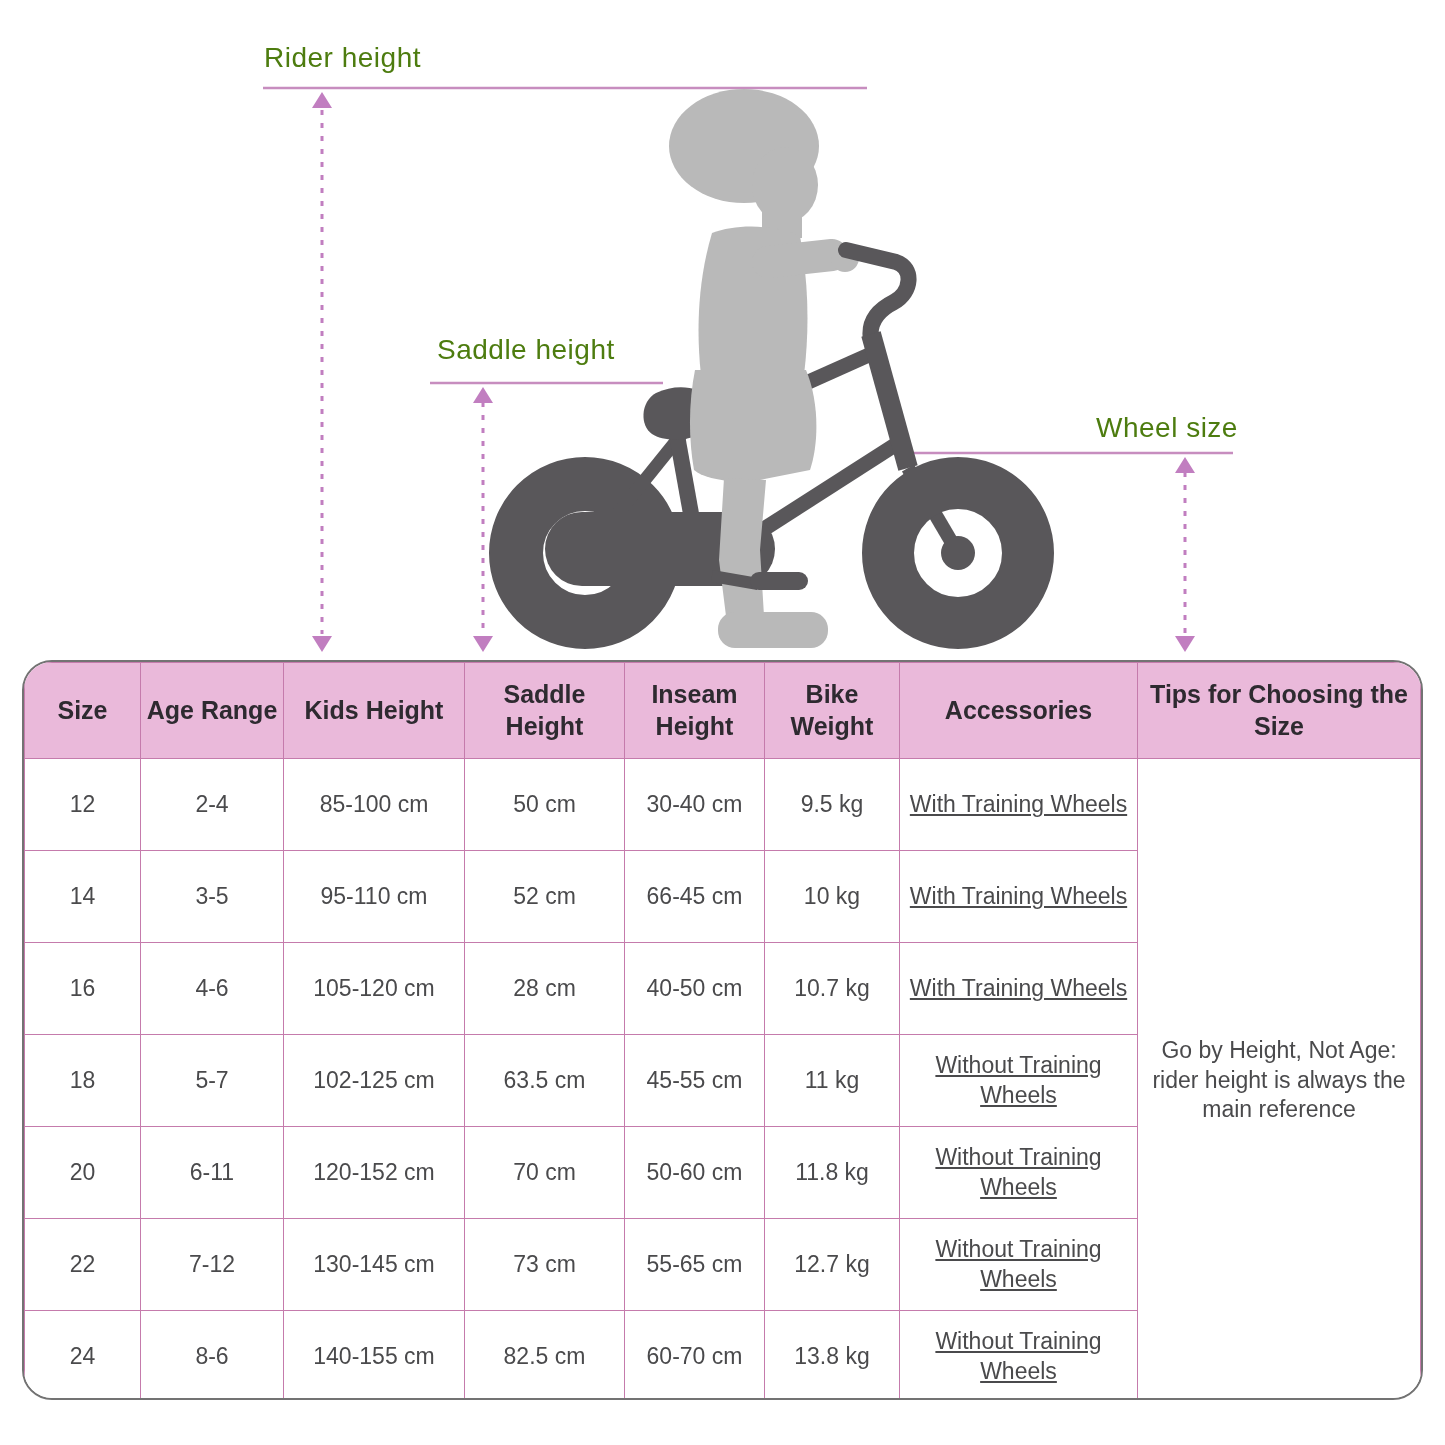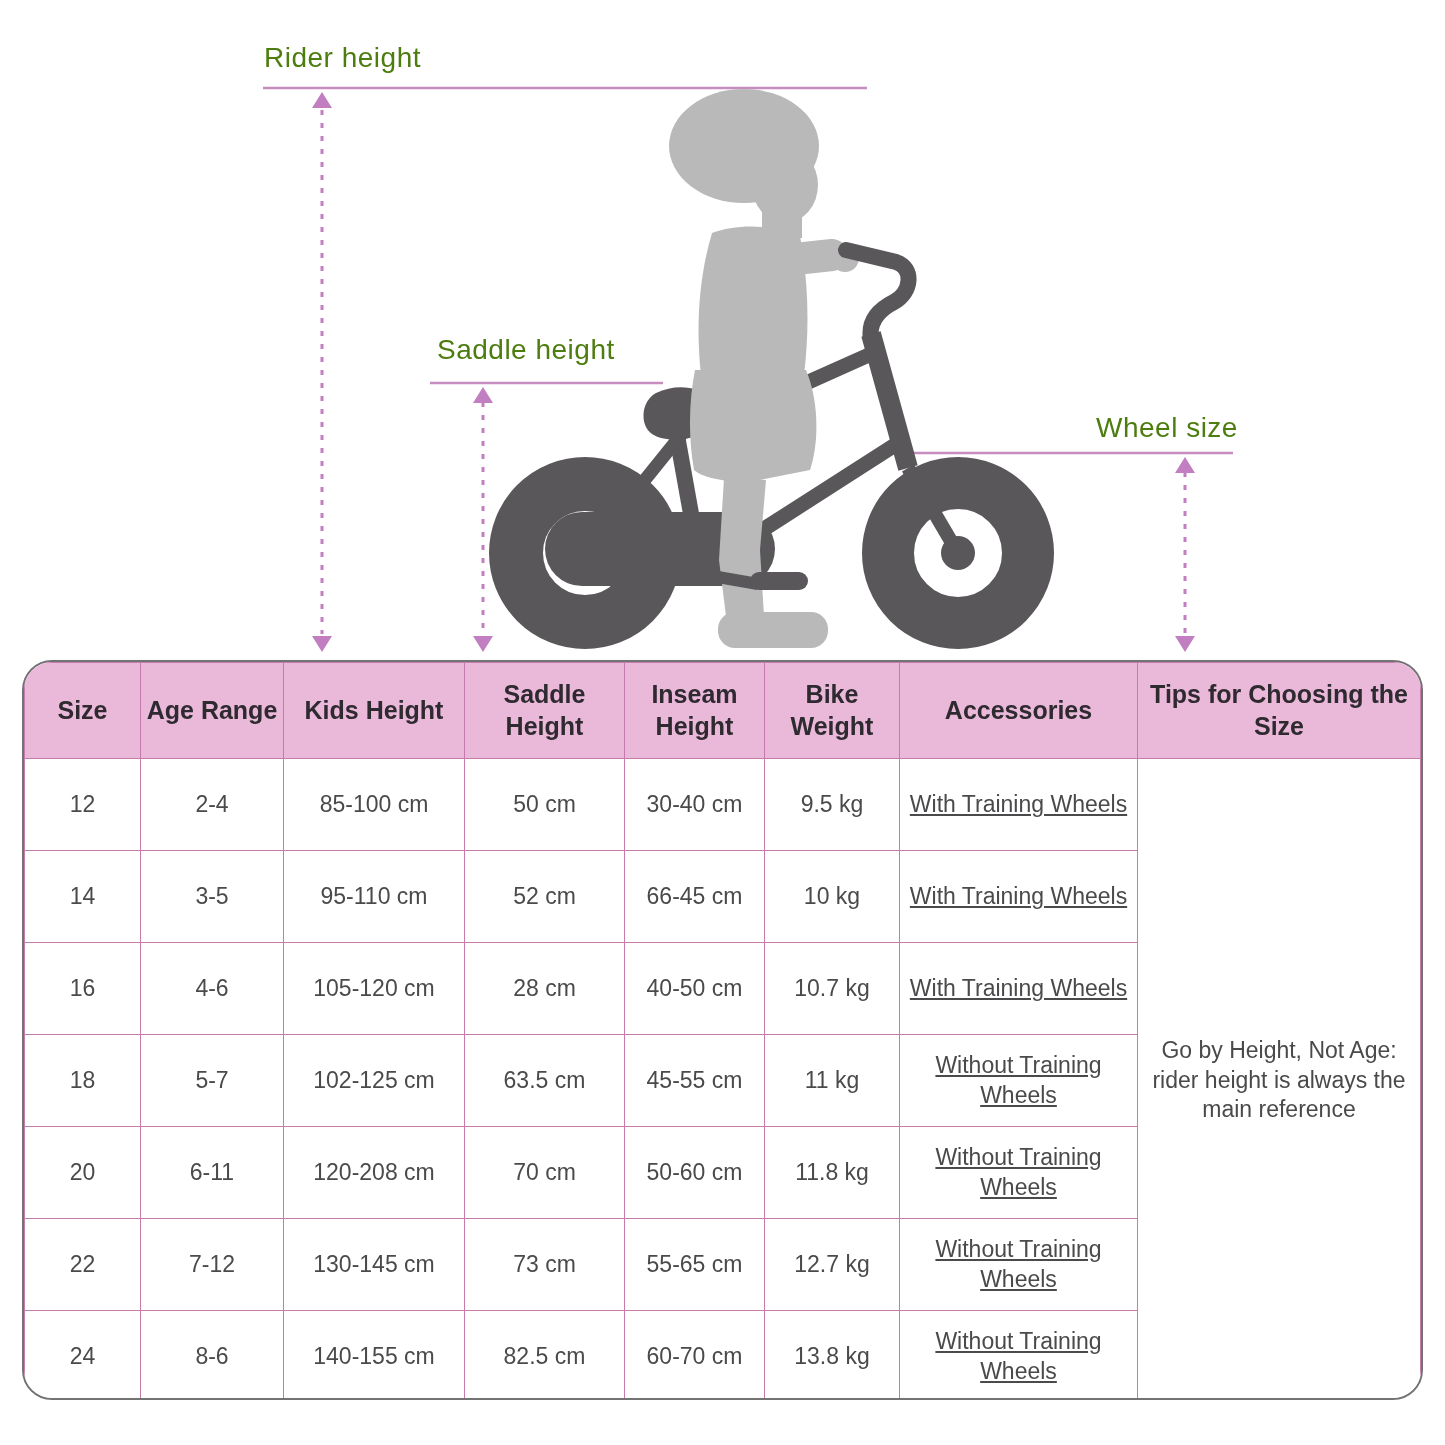--- a/index.html
+++ b/index.html
@@ -191,21 +191,21 @@
           <td>5-7</td>
           <td>102-125 cm</td>
           <td>63.5 cm</td>
           <td>45-55 cm</td>
           <td>11 kg</td>
           <td class="accessories-cell">Without Training Wheels</td>
         </tr>
         <tr>
           <td>20</td>
           <td>6-11</td>
-          <td>120-208 cm</td>
+          <td>120-152 cm</td>
           <td>70 cm</td>
           <td>50-60 cm</td>
           <td>11.8 kg</td>
           <td class="accessories-cell">Without Training Wheels</td>
         </tr>
         <tr>
           <td>22</td>
           <td>7-12</td>
           <td>130-145 cm</td>
           <td>73 cm</td>

